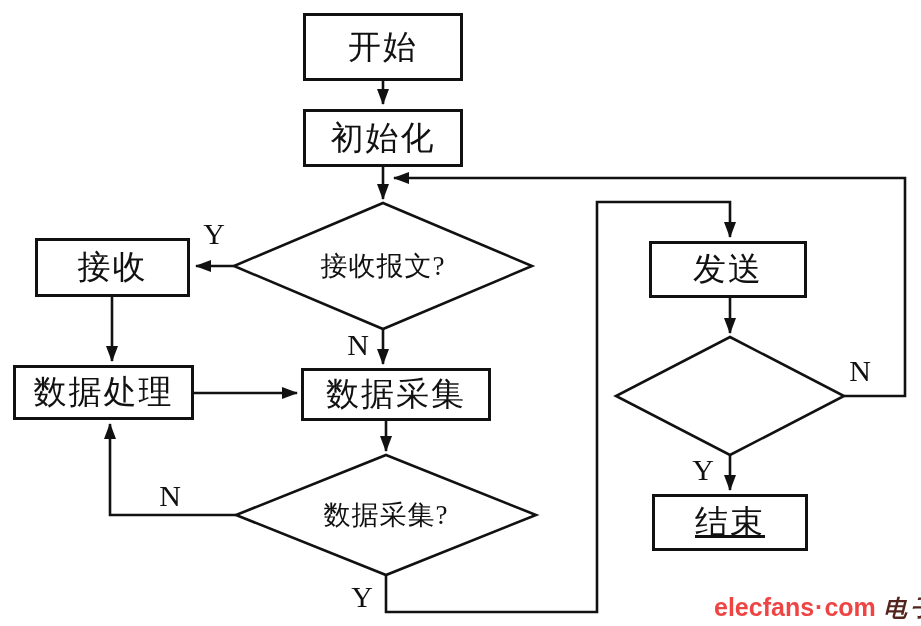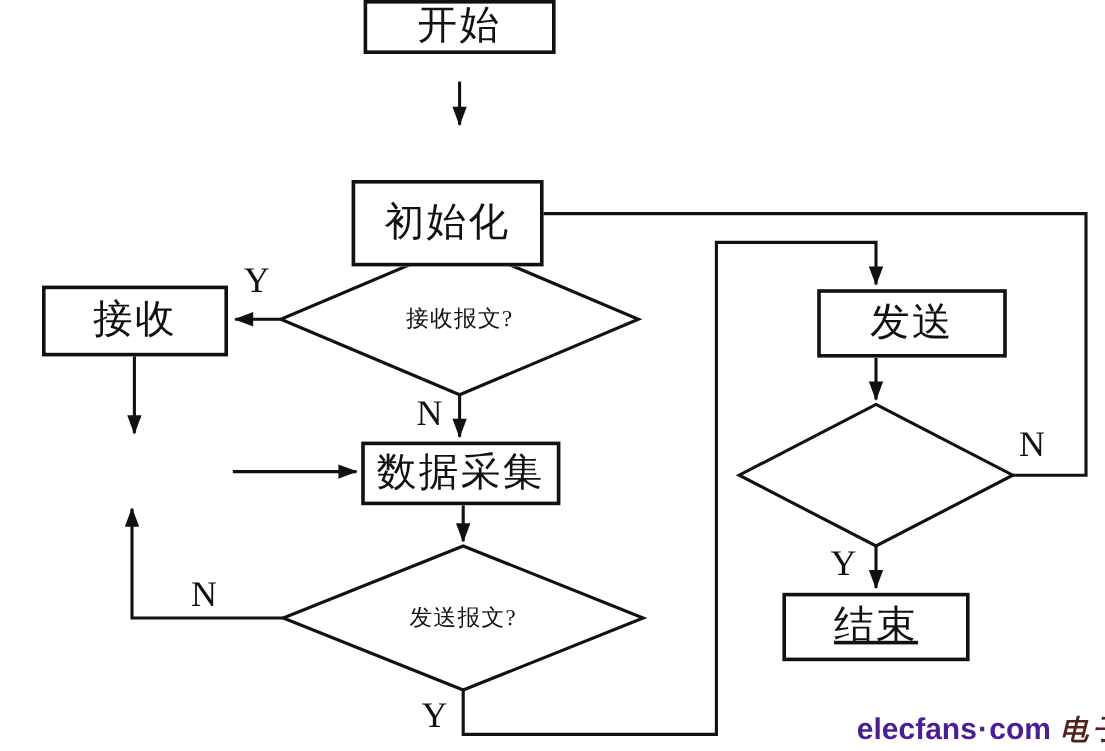--- a/index.html
+++ b/index.html
@@ -32,21 +32,21 @@
     font-size: 33px;
     color: #111111;
     letter-spacing: 2px;
     line-height: 1;
     box-sizing: border-box;
     z-index: 2;
   }
   .diamond-label {
     position: absolute;
     transform: translate(-50%, -50%);
-    font-size: 19px;
+    font-size: 27px;
     color: #111111;
     letter-spacing: 1px;
     white-space: nowrap;
     z-index: 2;
   }
   .edge-label {
     position: absolute;
     width: 34px;
     text-align: center;
     font-size: 30px;
@@ -56,21 +56,21 @@
   }
   .watermark {
     position: absolute;
     left: 714px;
     top: 593px;
     white-space: nowrap;
     z-index: 3;
     font-family: "Liberation Sans", "DejaVu Sans", sans-serif;
   }
   .wm-red {
-    color: #4c1d95;
+    color: #ef4444;
     font-weight: bold;
     font-size: 25px;
     letter-spacing: 0px;
   }
   .wm-dot {
     margin: 0 1px;
   }
   .wm-cn {
     color: #52241c;
     font-weight: bold;
@@ -104,47 +104,50 @@
     <path d="M383,329 L383,364" fill="none" stroke="#111111" stroke-width="2.6" marker-end="url(#arrow)"></path>
     <path d="M112,296 L112,361" fill="none" stroke="#111111" stroke-width="2.6" marker-end="url(#arrow)"></path>
     <path d="M194,393 L297,393" fill="none" stroke="#111111" stroke-width="2.6" marker-end="url(#arrow)"></path>
     <path d="M386,421 L386,451" fill="none" stroke="#111111" stroke-width="2.6" marker-end="url(#arrow)"></path>
     <path d="M236,515 L110,515 L110,424" fill="none" stroke="#111111" stroke-width="2.6" marker-end="url(#arrow)"></path>
     <path d="M386,575 L386,612 L597,612 L597,202 L730,202 L730,237" fill="none" stroke="#111111" stroke-width="2.6" marker-end="url(#arrow)"></path>
     <path d="M730,298 L730,333" fill="none" stroke="#111111" stroke-width="2.6" marker-end="url(#arrow)"></path>
     <path d="M730,455 L730,490" fill="none" stroke="#111111" stroke-width="2.6" marker-end="url(#arrow)"></path>
   </svg>
 
-  <div class="box" style="left:303px; top:0; width:160px; height:45px;">
+  <div class="box" style="left:303px; top:13px; width:160px; height:68px;">
     <span>开始</span>
   </div>
 
-  <div class="box" style="left:293px; top:109px; width:160px; height:72px;margin-top:41px;">
+  <div class="box" style="left:303px; top:109px; width:160px; height:58px;">
     <span>初始化</span>
   </div>
 
   <div class="box" style="left:35px; top:238px; width:155px; height:59px;">
     <span>接收</span>
   </div>
 
+  <div class="box" style="left:13px; top:365px; width:181px; height:55px;">
+    <span>数据处理</span>
+  </div>
 
-  <div class="box" style="left:301px; top:368px; width:166px; height:53px;text-align:right;">
+  <div class="box" style="left:301px; top:368px; width:190px; height:53px;text-align:right;">
     <span>数据采集</span>
   </div>
 
-  <div class="box" style="left:649px; top:241px; width:158px; height:57px;margin-left:32px;">
+  <div class="box" style="left:649px; top:241px; width:158px; height:57px;">
     <span>发送</span>
   </div>
 
   <div class="box" style="left:652px; top:494px; width:156px; height:57px;text-decoration:underline;">
     <span>结束</span>
   </div>
 
   <div class="diamond-label" style="left:383px; top:266px;">接收报文?</div>
-  <div class="diamond-label" style="left:386px; top:515px;">发送报文?</div>
+  <div class="diamond-label" style="left:386px; top:515px;">数据采集?</div>
 
   <div class="edge-label" style="left:197px; top:219px;">Y</div>
   <div class="edge-label" style="left:341px; top:330px;">N</div>
   <div class="edge-label" style="left:153px; top:481px;">N</div>
   <div class="edge-label" style="left:345px; top:582px;">Y</div>
   <div class="edge-label" style="left:843px; top:356px;">N</div>
   <div class="edge-label" style="left:686px; top:455px;">Y</div>
 
   <div class="watermark">
     <span class="wm-red">elecfans</span><span class="wm-red wm-dot">·</span><span class="wm-red">com</span><span class="wm-cn">电子发烧友</span>

